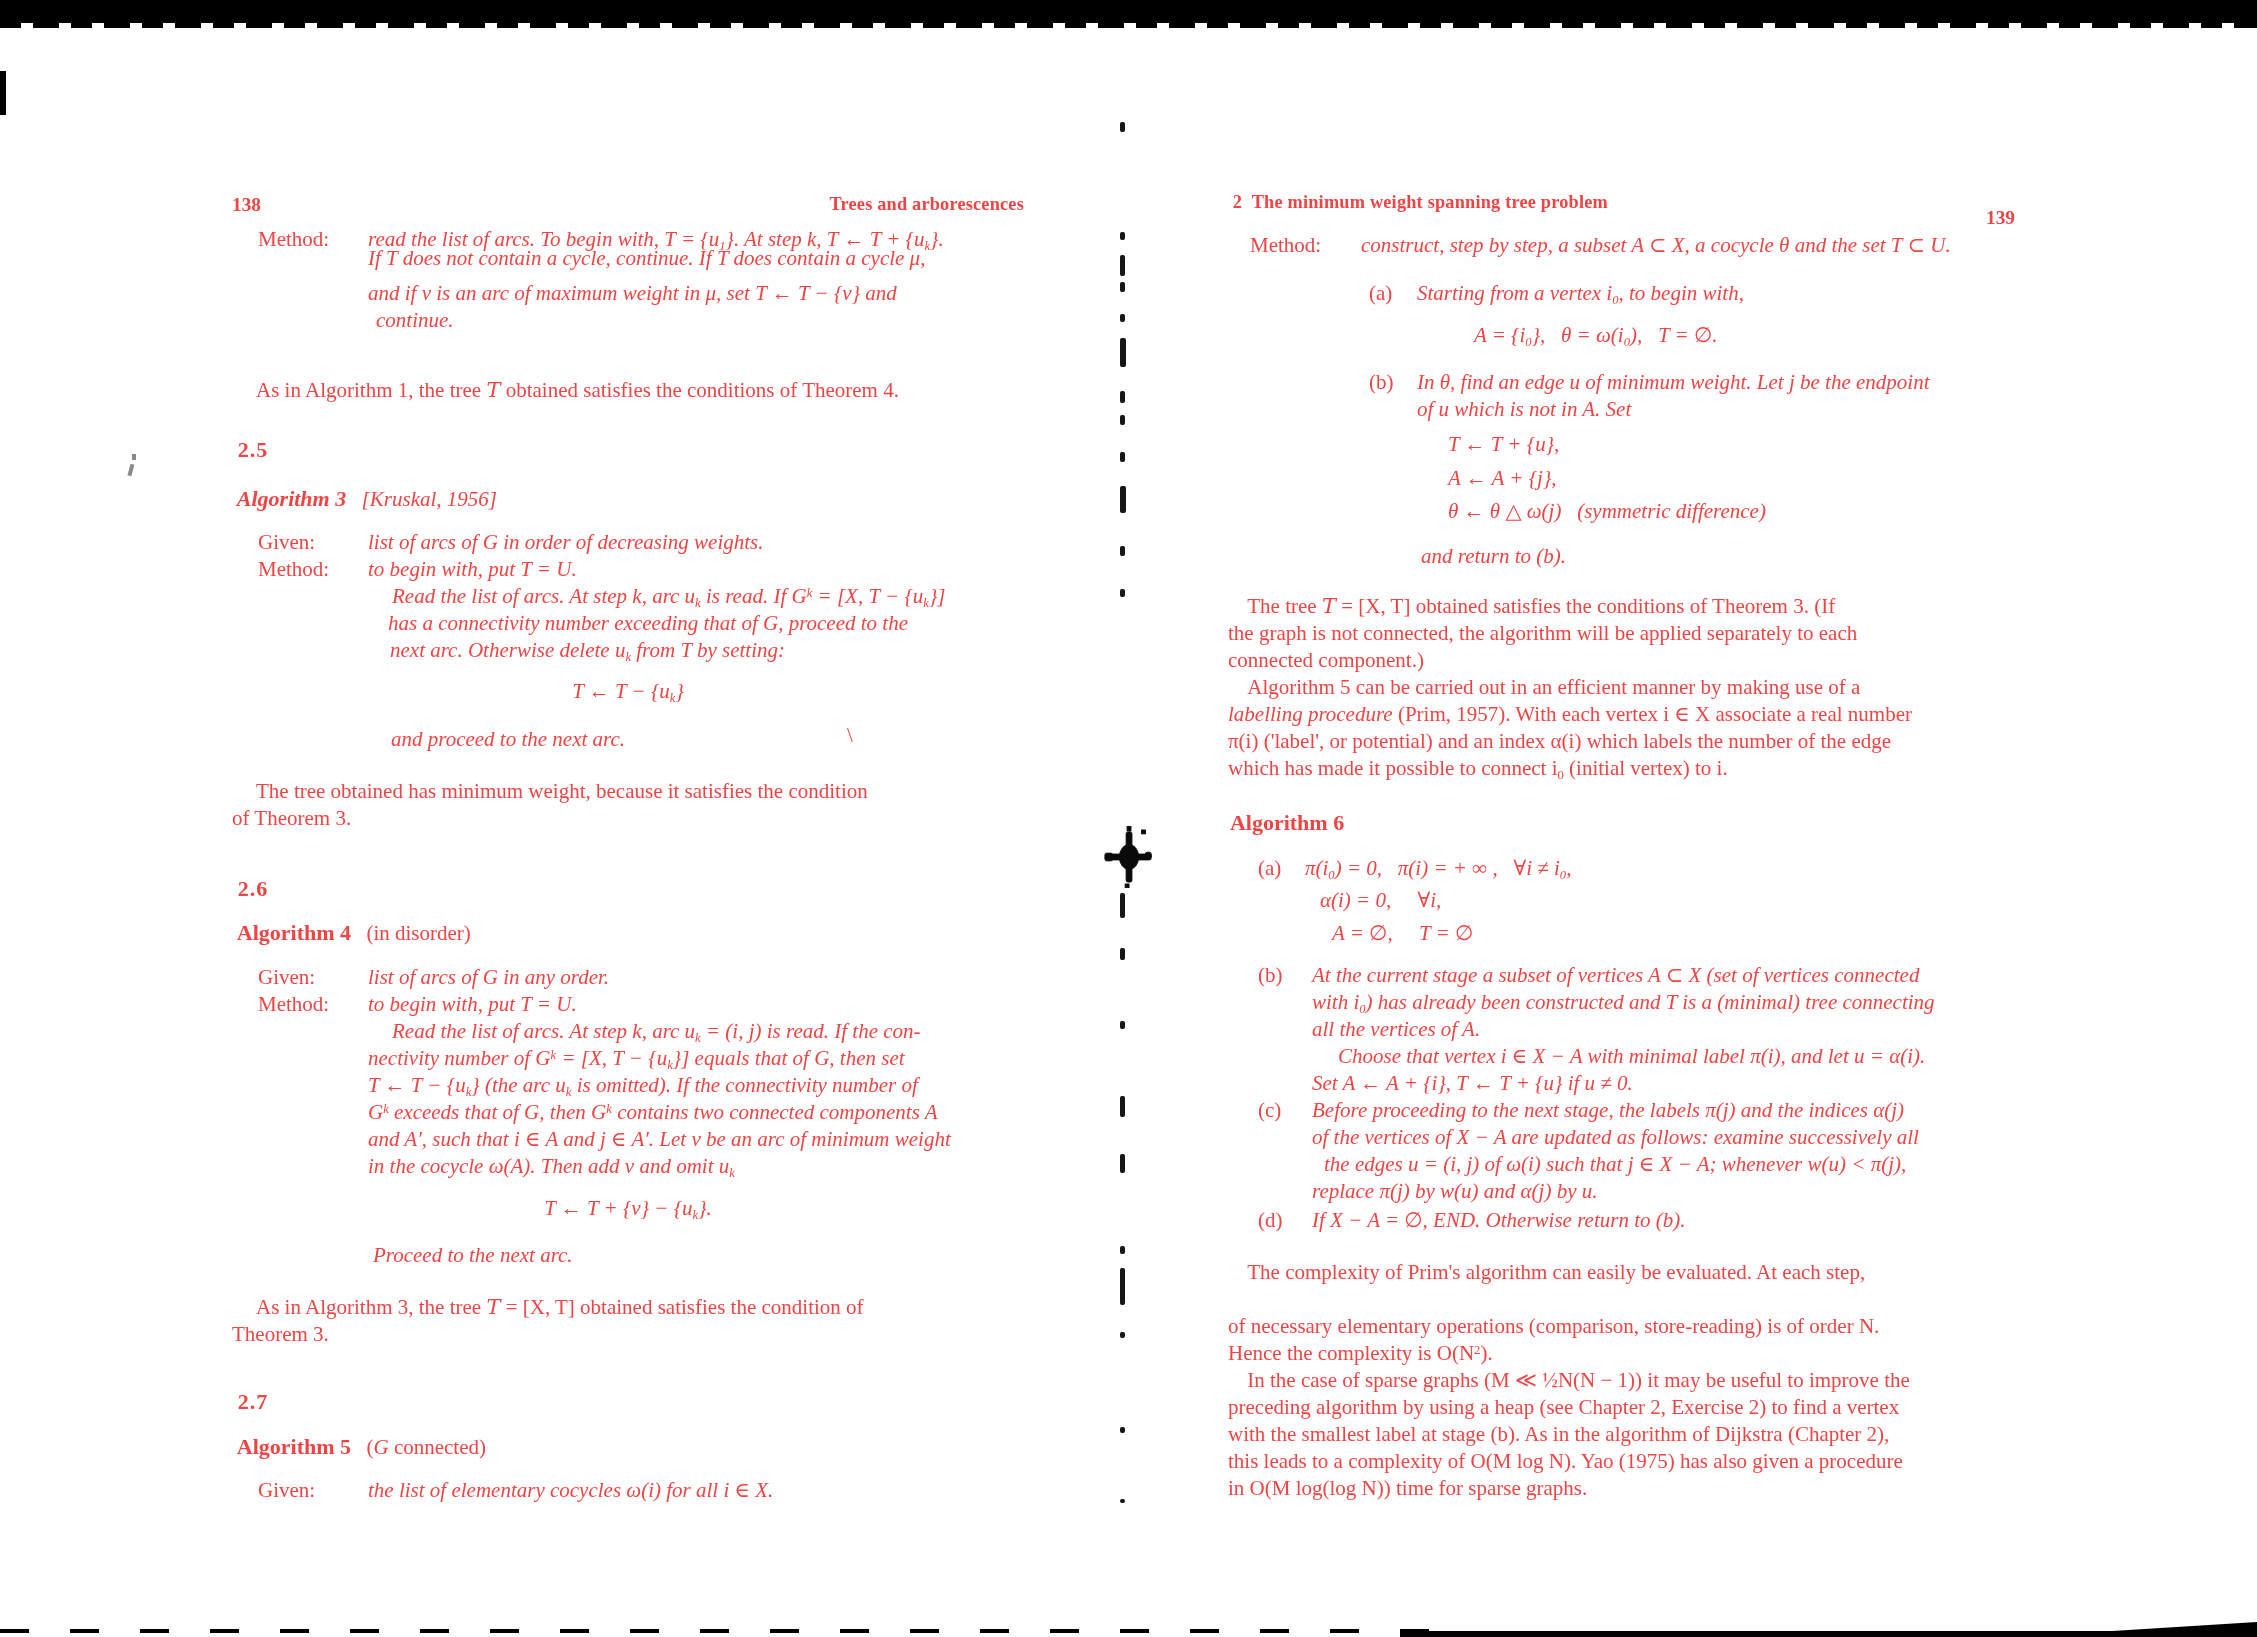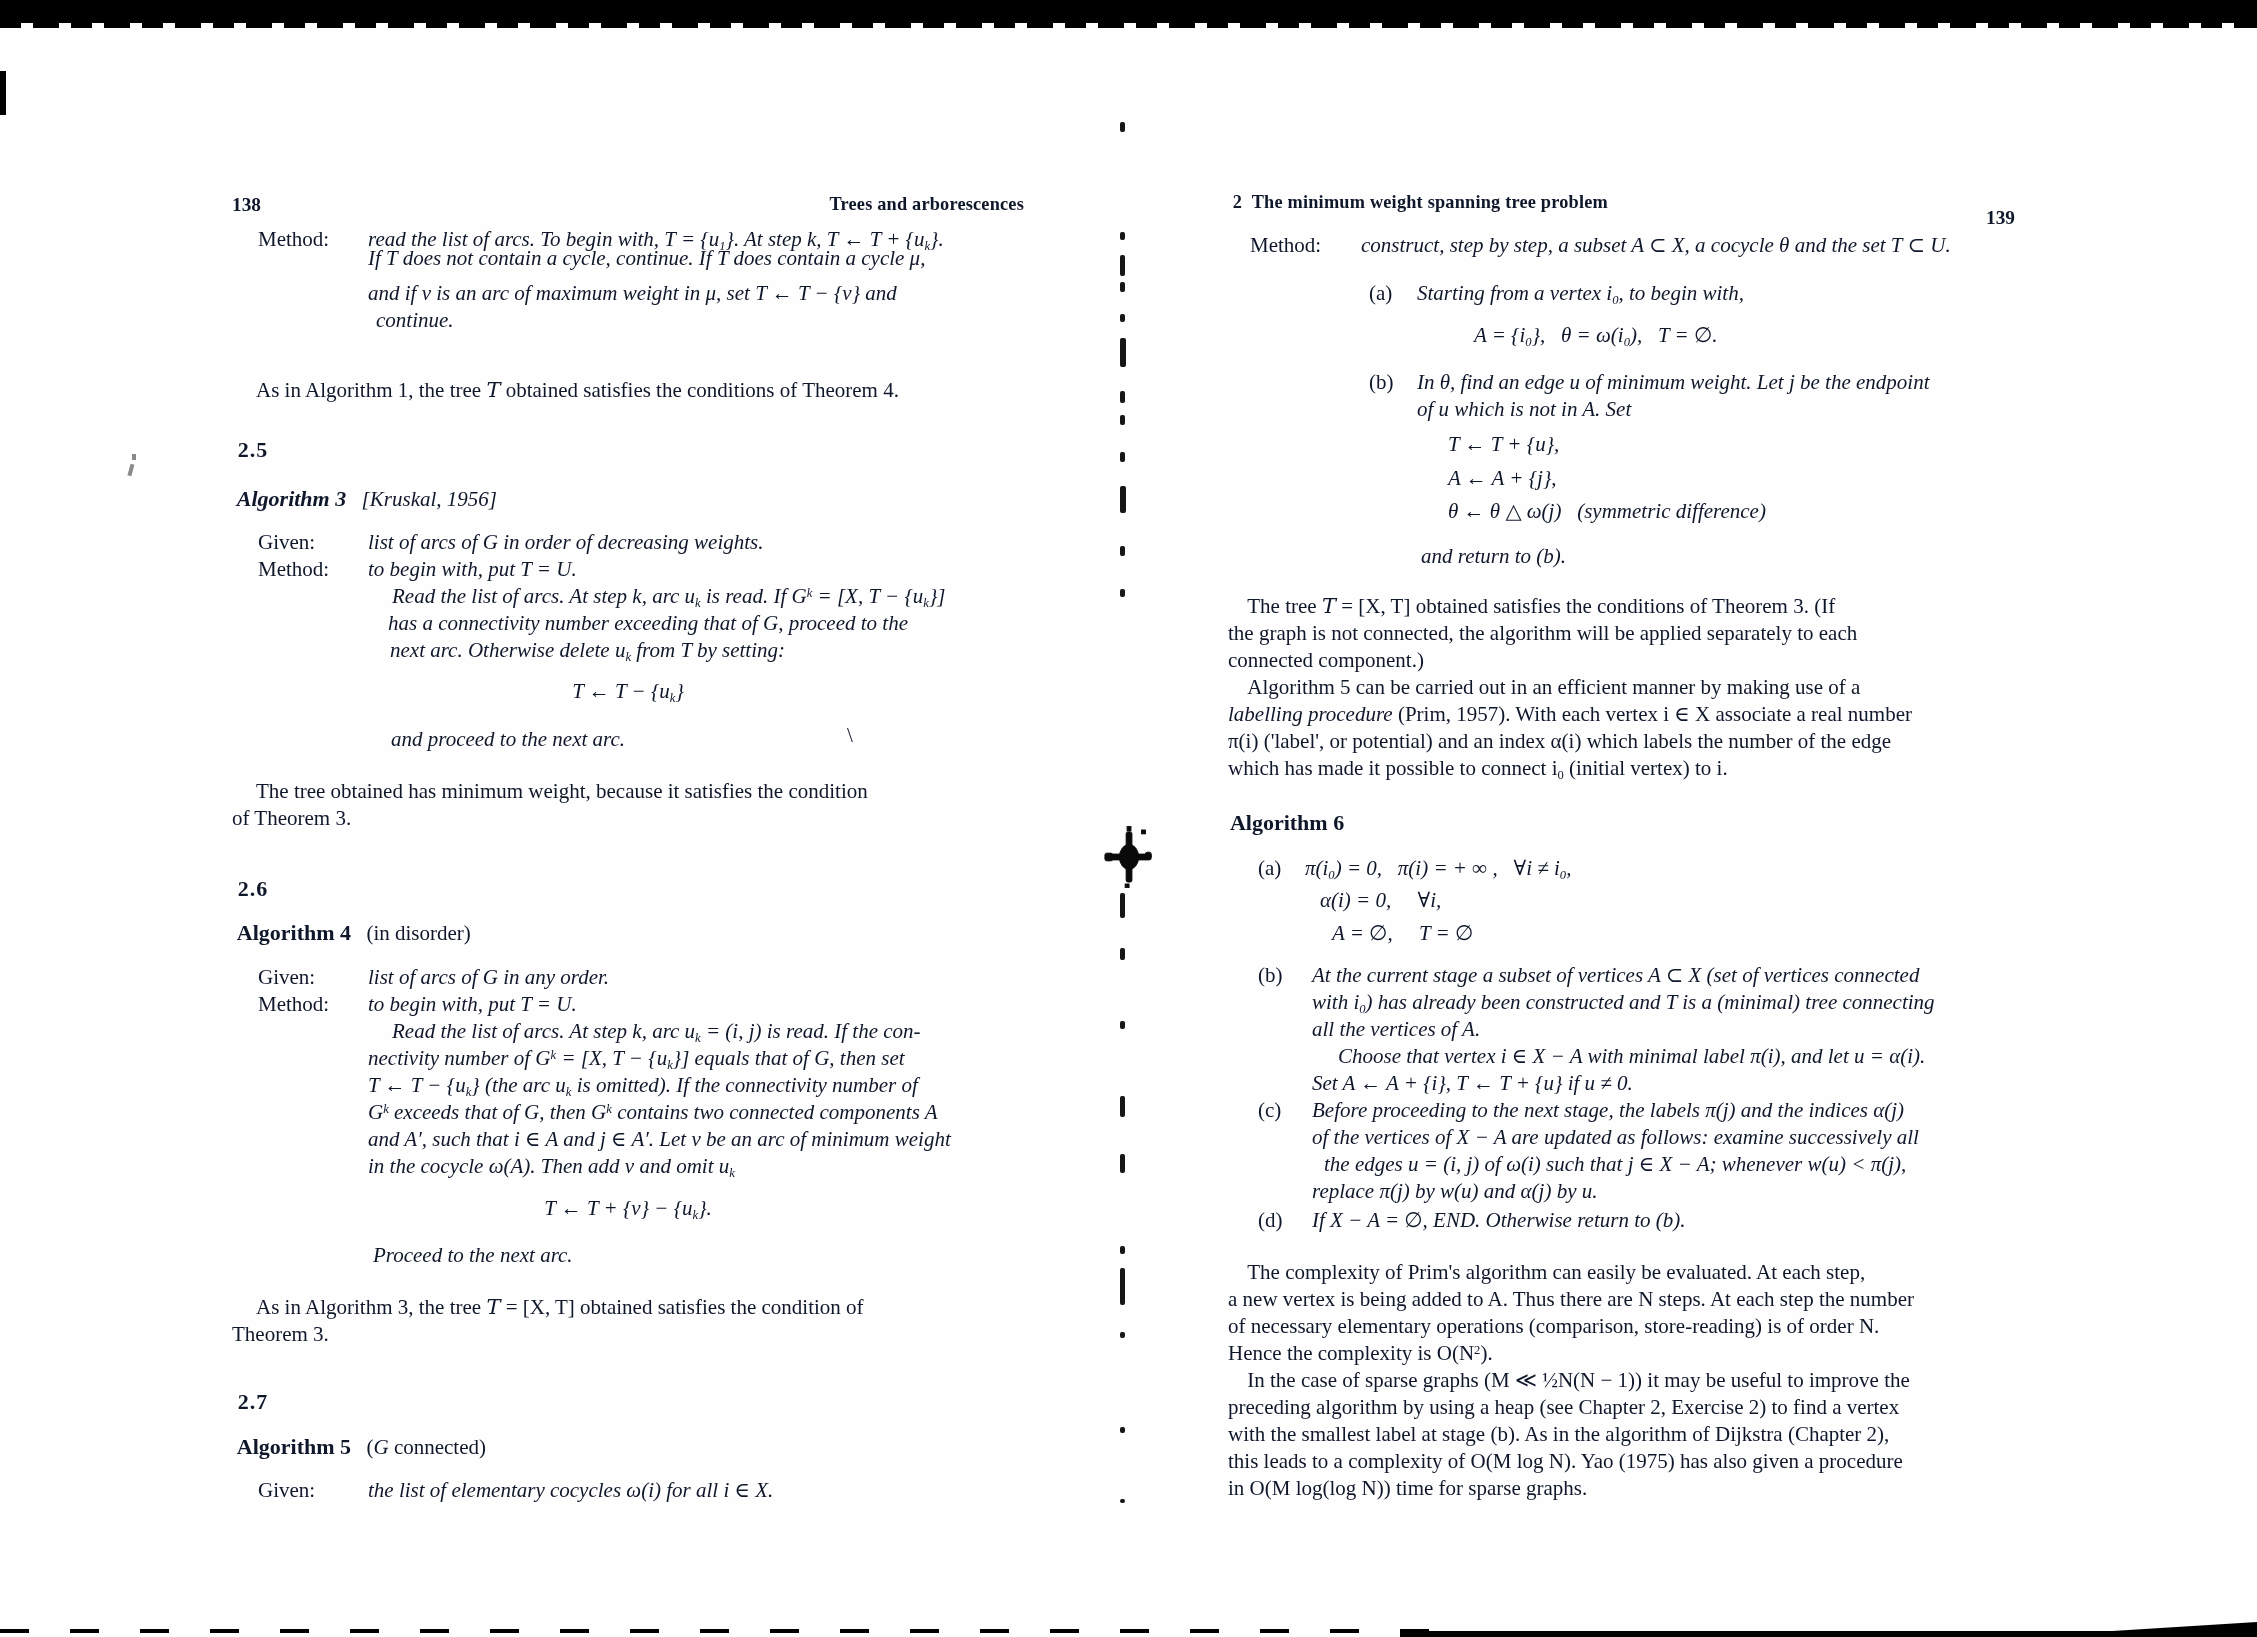--- a/index.html
+++ b/index.html
@@ -2,21 +2,21 @@
 <html><head>
 <meta charset="utf-8">
 <style>
   html,body{margin:0;padding:0;background:#e8e8e8;}
   #canvas{
     position:relative;
     width:2257px;height:1638px;
     background:#fefefe;
     overflow:hidden;
     font-family:"Liberation Serif","DejaVu Serif","DejaVu Sans",serif;
-    color:#0f172a;
+    color:#ef4444;
     font-size:21px;
     line-height:27px;
   }
   .page{position:absolute;top:0;height:1638px;}
   .l{position:absolute;white-space:nowrap;}
   .it{font-style:italic;}
   .runhead{font-size:18.3px;font-weight:bold;letter-spacing:0.2px;}
   .folio{font-size:19.3px;font-weight:bold;}
   .sec{font-size:22px;font-weight:bold;letter-spacing:1px;}
   .algtitle{font-size:22px;font-weight:bold;}
@@ -214,21 +214,20 @@
     <div class="l" style="left:30px;top:1097px;">(c)</div>
     <div class="l it" style="left:84px;top:1097px;">Before proceeding to the next stage, the labels π(j) and the indices α(j)</div>
     <div class="l it" style="left:84px;top:1124px;">of the vertices of X − A are updated as follows: examine successively all</div>
     <div class="l it" style="left:84px;top:1151px;margin-left:12px;">the edges u = (i, j) of ω(i) such that j ∈ X − A; whenever w(u) &lt; π(j),</div>
     <div class="l it" style="left:84px;top:1178px;">replace π(j) by w(u) and α(j) by u.</div>
 
     <div class="l" style="left:30px;top:1207px;">(d)</div>
     <div class="l it" style="left:84px;top:1207px;">If X − A = ∅, END. Otherwise return to (b).</div>
 
     <div class="l" style="left:19.3px;top:1259px;">The complexity of Prim's algorithm can easily be evaluated. At each step,</div>
-    <div class="l" style="left:0;top:1286px;">a new vertex is being added to A. Thus there are N steps. At each step the number</div>
     <div class="l" style="left:0;top:1313px;">of necessary elementary operations (comparison, store-reading) is of order N.</div>
     <div class="l" style="left:0;top:1340px;">Hence the complexity is O(N<sup>2</sup>).</div>
 
     <div class="l" style="left:19.3px;top:1367px;">In the case of sparse graphs (M ≪ ½N(N − 1)) it may be useful to improve the</div>
     <div class="l" style="left:0;top:1394px;">preceding algorithm by using a heap (see Chapter 2, Exercise 2) to find a vertex</div>
     <div class="l" style="left:0;top:1421px;">with the smallest label at stage (b). As in the algorithm of Dijkstra (Chapter 2),</div>
     <div class="l" style="left:0;top:1448px;">this leads to a complexity of O(M log N). Yao (1975) has also given a procedure</div>
     <div class="l" style="left:0;top:1475px;">in O(M log(log N)) time for sparse graphs.</div>
   </div>
 

